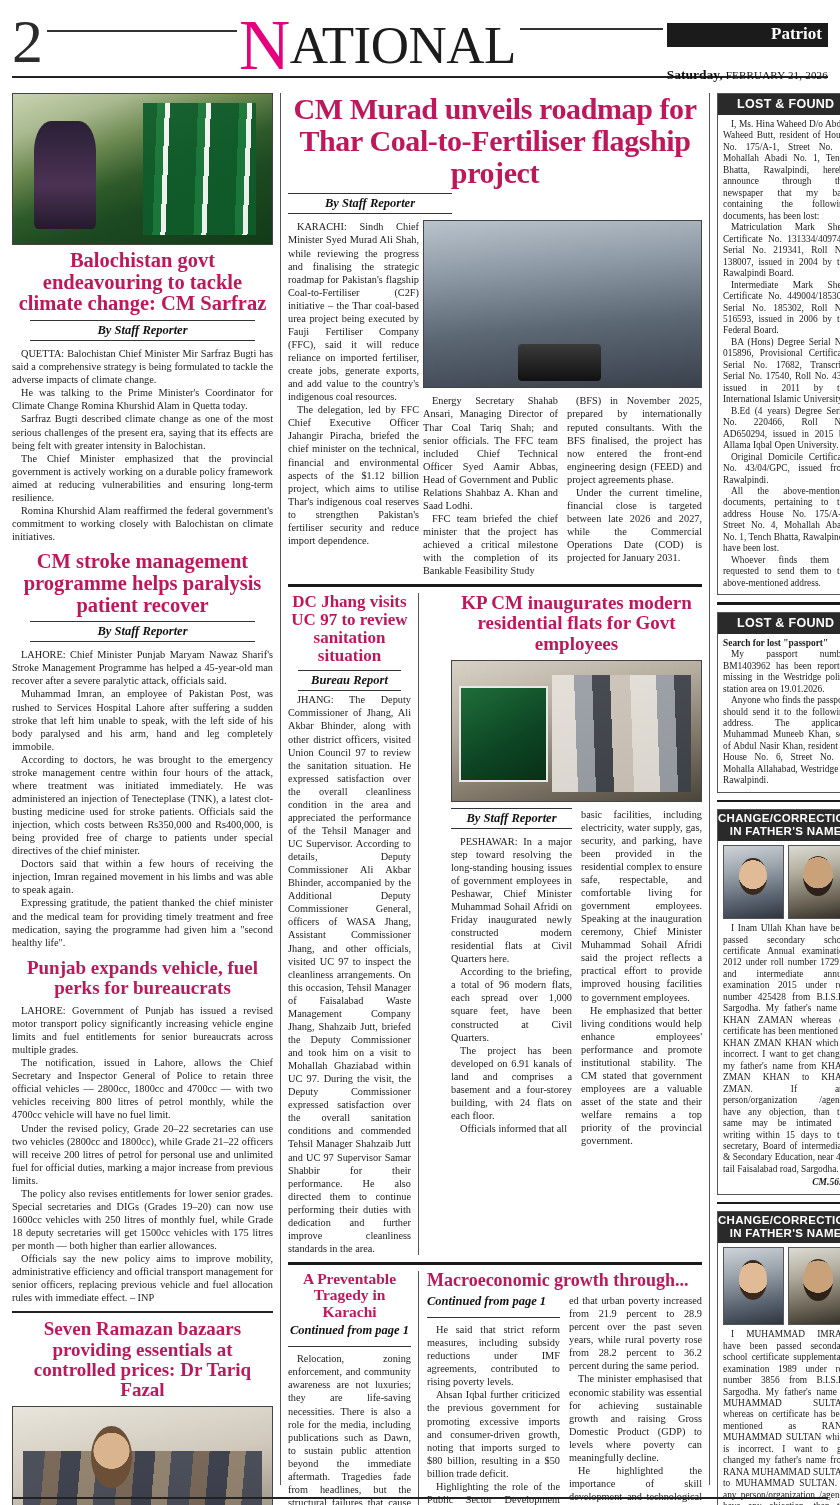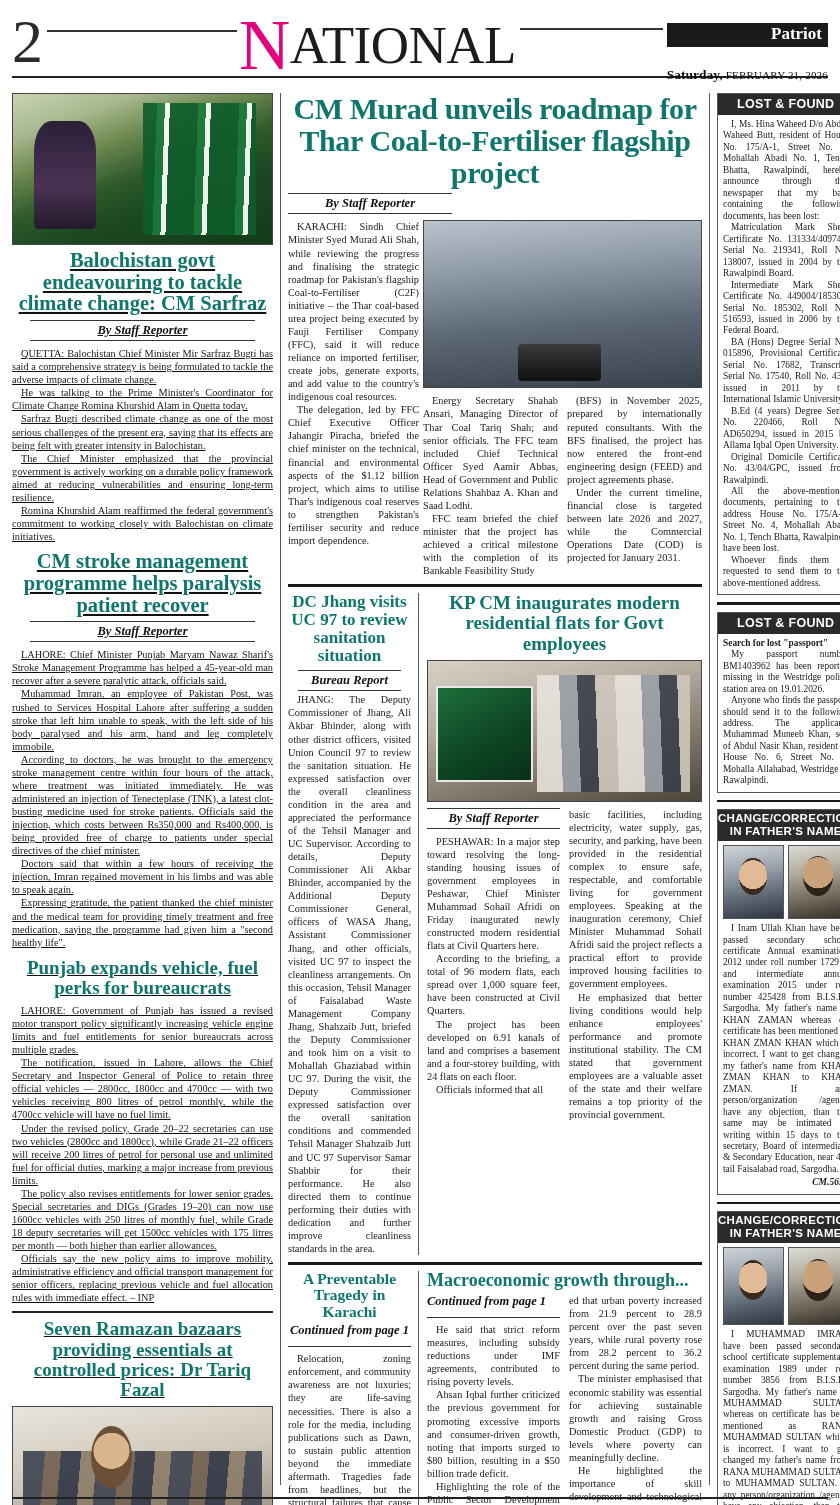--- a/index.html
+++ b/index.html
@@ -42,31 +42,31 @@
   .mh-date b { font-size: 13.5px; }
   .mh-date span.small { font-size: 11px; letter-spacing: 0.2px; }
   .mh-hr { height: 2px; background: #222; margin-top: 4px; }
 
   
   .grid {
     display: flex; gap: 0; margin-top: 5px;
     height: 1392px;
   }
   .col { position: relative; }
-  .colA { flex: 0 0 268px; padding-right: 7px; text-decoration: underline; }
+  .colA { flex: 0 0 268px; padding-right: 7px; }
   .colB { flex: 0 0 430px; padding: 0 7px; border-left: 1px solid #555; border-right: 1px solid #555; }
   .colC { flex: 1; padding-left: 7px; }
 
   
   .sub2 { display: flex; gap: 9px; }
   .sub2 > div { flex: 1; }
   .sub2 > div + div { border-left: 0; }
 
   
-  .hl { font-family: "Liberation Serif", serif; font-weight: bold; text-align: center; line-height: 1.06; color: #0f766e; }
+  .hl { font-family: "Liberation Serif", serif; font-weight: bold; text-align: center; line-height: 1.06; color: #be185d; }
   .hl-1 { font-size: 30px; letter-spacing: -0.4px; }
   .hl-2 { font-size: 20.5px; }
   .hl-3 { font-size: 17px; }
   .hl-4 { font-size: 15.5px; }
   .hl-5 { font-size: 19px; }
 
   .byline {
     font-family: "Liberation Serif", serif; font-style: italic; font-weight: bold;
     text-align: center; font-size: 12.5px;
     border-top: 1px solid #333; border-bottom: 1px solid #333;
@@ -259,21 +259,21 @@
       <div style="display:flex;gap:8px;">
 
         <div style="flex:0 0 131px;border-right:1px solid #555;padding-right:7px;">
           <div class="hl hl-3">DC Jhang visits UC 97 to review sanitation situation</div>
           <div class="byline" style="margin:5px 10px 2px 10px">Bureau Report</div>
           <div class="body">
             <p>JHANG: The Deputy Commissioner of Jhang, Ali Akbar Bhinder, along with other district officers, visited Union Council 97 to review the sanitation situation. He expressed satisfaction over the overall cleanliness condition in the area and appreciated the performance of the Tehsil Manager and UC Supervisor. According to details, Deputy Commissioner Ali Akbar Bhinder, accompanied by the Additional Deputy Commissioner General, officers of WASA Jhang, Assistant Commissioner Jhang, and other officials, visited UC 97 to inspect the cleanliness arrangements. On this occasion, Tehsil Manager of Faisalabad Waste Management Company Jhang, Shahzaib Jutt, briefed the Deputy Commissioner and took him on a visit to Mohallah Ghaziabad within UC 97. During the visit, the Deputy Commissioner expressed satisfaction over the overall sanitation conditions and commended Tehsil Manager Shahzaib Jutt and UC 97 Supervisor Samar Shabbir for their performance. He also directed them to continue performing their duties with dedication and further improve cleanliness standards in the area.</p>
           </div>
         </div>
 
-        <div style="flex:1;">
+        <div style="flex:1;margin-left:24px;">
           <div class="hl hl-5">KP CM inaugurates modern residential flats for Govt employees</div>
           <div class="photo ph-d" style="margin-top:6px"></div>
           <div class="sub2" style="margin-top:6px;">
             <div>
               <div class="byline" style="margin:0 0 6px 0">By Staff Reporter</div>
               <div class="body">
                 <p>PESHAWAR: In a major step toward resolving the long-standing housing issues of government employees in Peshawar, Chief Minister Muhammad Sohail Afridi on Friday inaugurated newly constructed modern residential flats at Civil Quarters here.</p>
                 <p>According to the briefing, a total of 96 modern flats, each spread over 1,000 square feet, have been constructed at Civil Quarters.</p>
                 <p>The project has been developed on 6.91 kanals of land and comprises a basement and a four-storey building, with 24 flats on each floor.</p>
                 <p>Officials informed that all</p>

